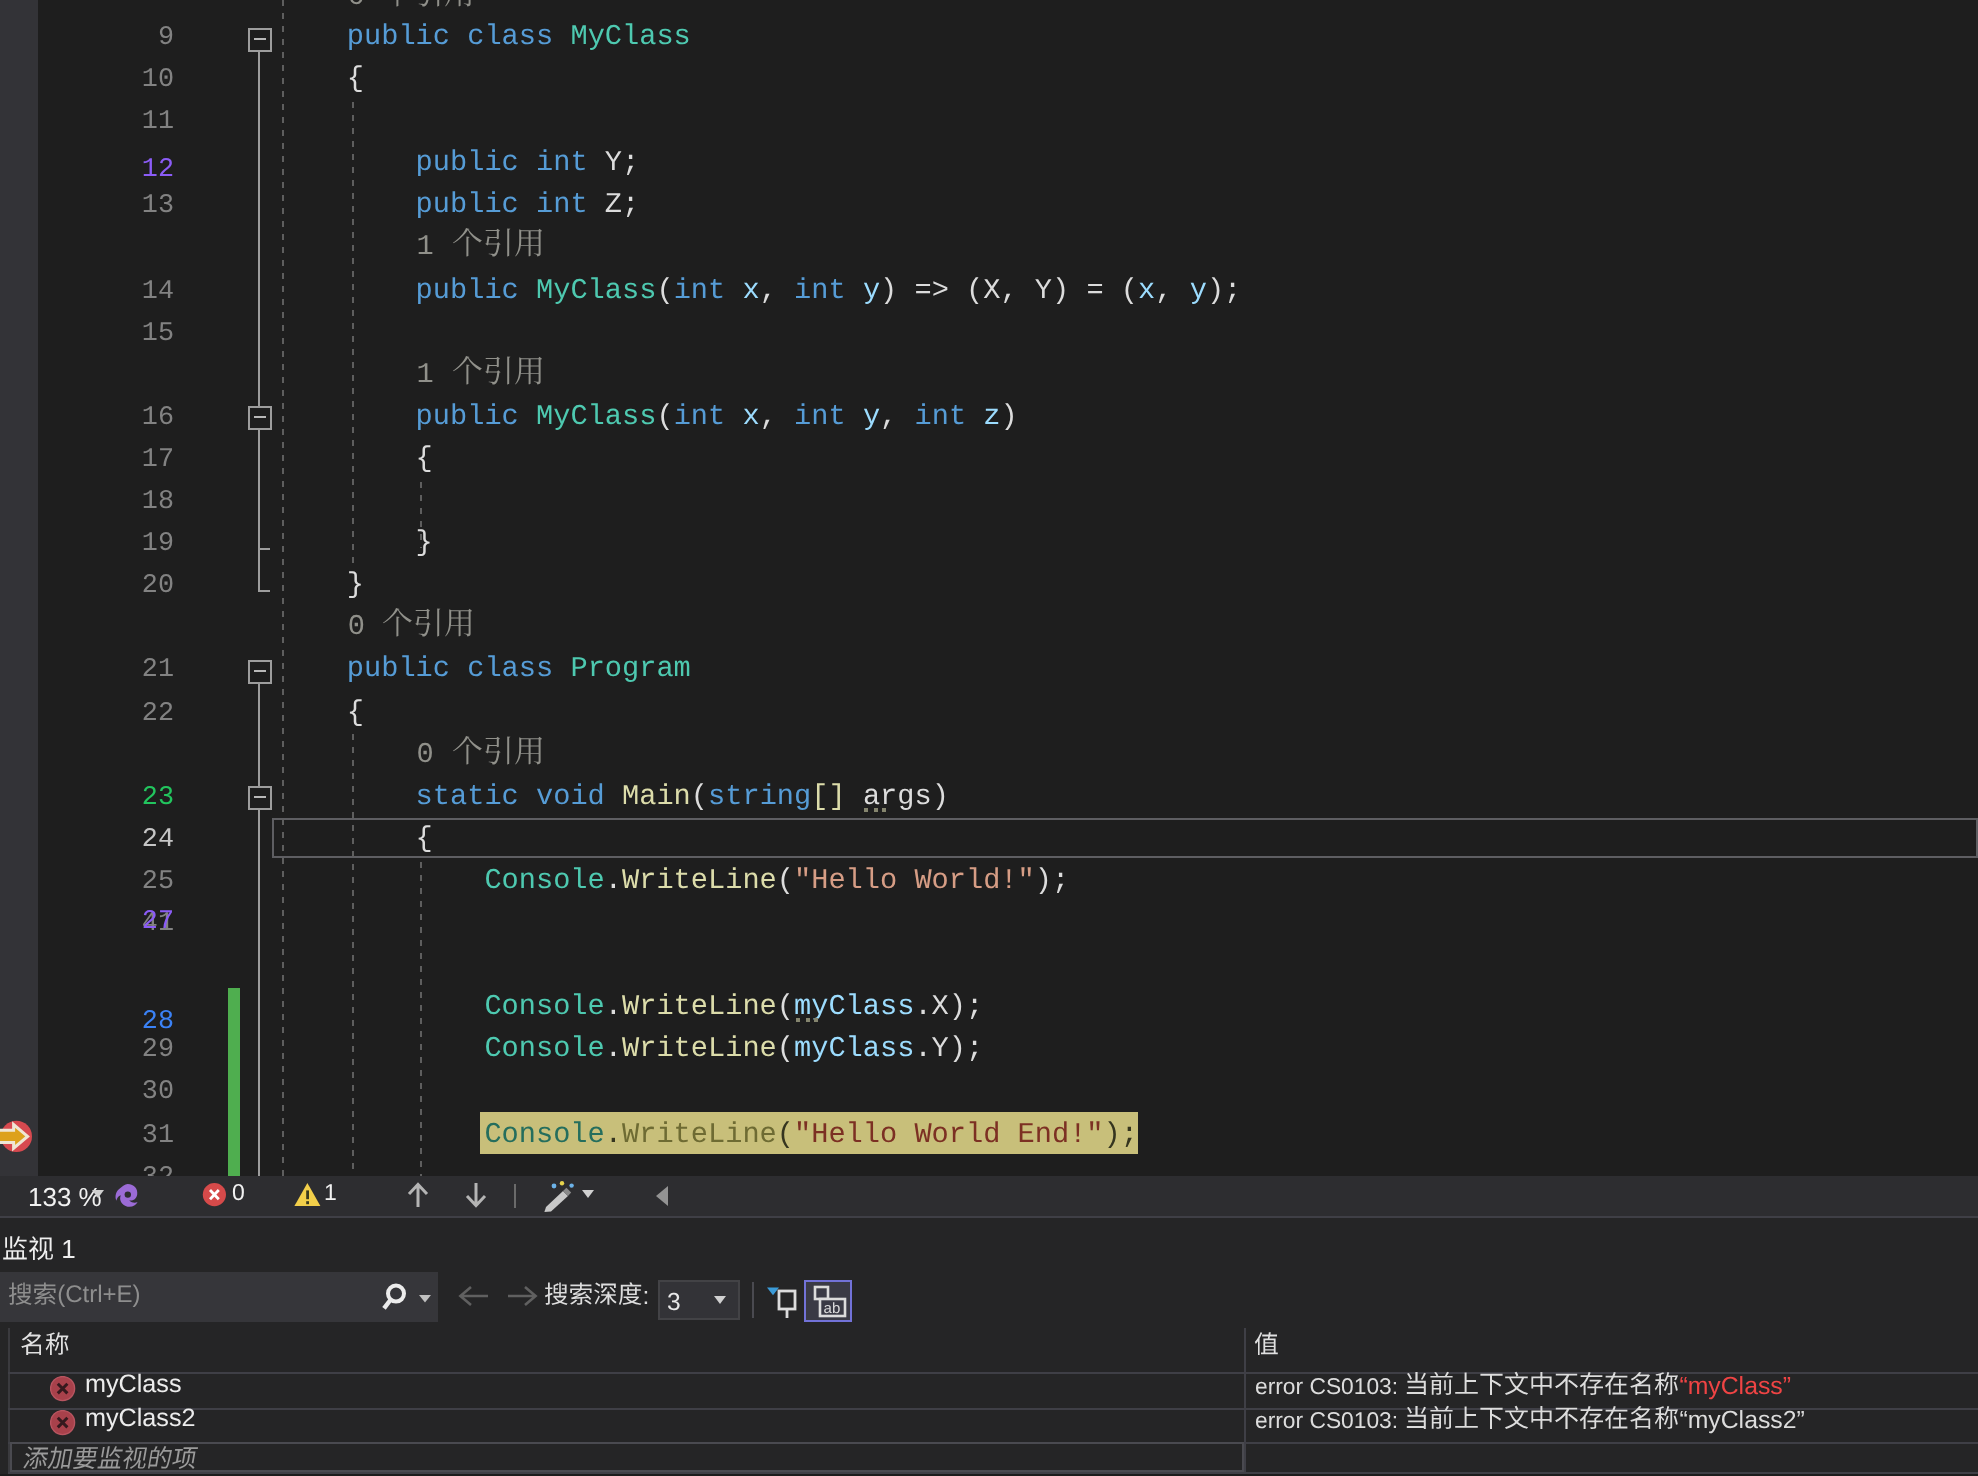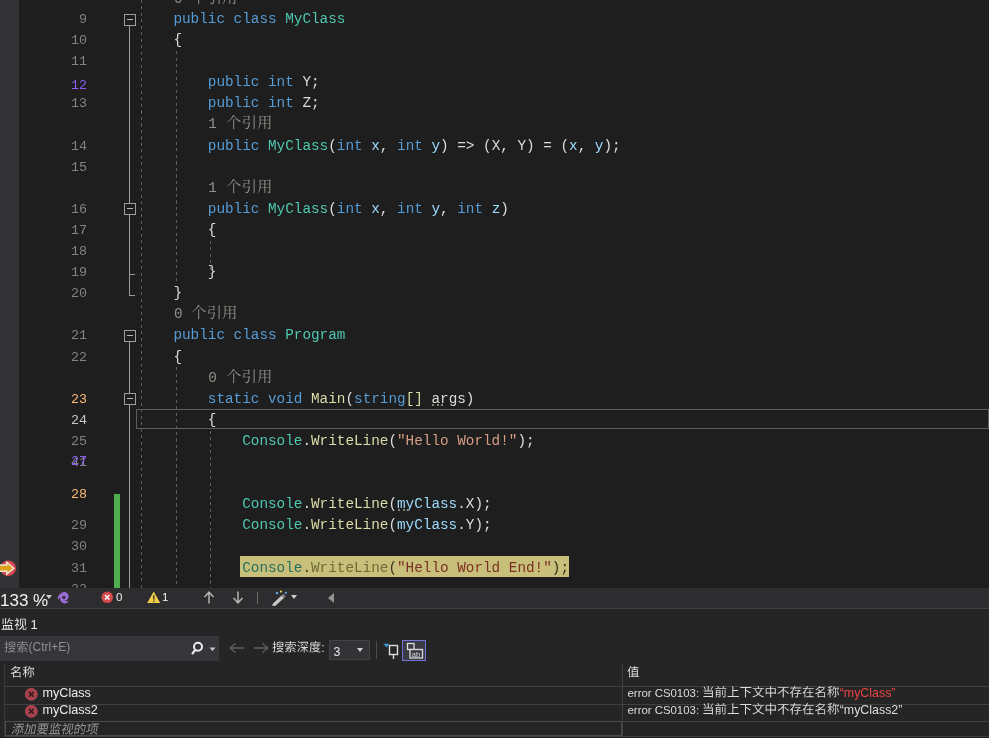--- a/index.html
+++ b/index.html
@@ -49,26 +49,26 @@
       <div class="ln" style="top:93.35px;color:#828282">13</div>
       <div class="ln" style="top:135.55px;color:#828282">14</div>
       <div class="ln" style="top:156.65px;color:#828282">15</div>
       <div class="ln" style="top:198.85px;color:#828282">16</div>
       <div class="ln" style="top:219.95px;color:#828282">17</div>
       <div class="ln" style="top:241.05px;color:#828282">18</div>
       <div class="ln" style="top:262.15px;color:#828282">19</div>
       <div class="ln" style="top:283.25px;color:#828282">20</div>
       <div class="ln" style="top:325.45px;color:#828282">21</div>
       <div class="ln" style="top:346.55px;color:#828282">22</div>
-      <div class="ln" style="top:388.75px;color:#fdba74">23</div>
+      <div class="ln" style="top:388.75px;color:#22c55e">23</div>
       <div class="ln" style="top:409.85px;color:#c6c6c6">24</div>
       <div class="ln" style="top:430.95px;color:#828282">25</div>
       <div class="ln" style="top:452.05px;color:#828282">41</div>
       <div class="ln" style="top:451px;color:#8b5cf6">27</div>
-      <div class="ln" style="top:484px;color:#fdba74">28</div>
+      <div class="ln" style="top:501px;color:#3b82f6">28</div>
       <div class="ln" style="top:515.35px;color:#828282">29</div>
       <div class="ln" style="top:536.45px;color:#828282">30</div>
       <div class="ln" style="top:557.55px;color:#828282">31</div>
       <div class="ln" style="top:578.65px;color:#828282">32</div>
       <div class="cl" style="left:173.9px;top:-11.2px"><span>0 </span><svg class="cjk" width="46.5" height="13.0">
           <path d="M7.9 1.0C9.1 3.5 11.3 5.7 14.0 7.3C14.2 6.9 14.4 6.5 14.9 6.4L14.9 6.2C12.1 4.9 9.6 2.9 8.2 0.8C8.6 0.7 8.7 0.6 8.8 0.5L7.0 0.0C6.0 2.5 3.3 5.5 0.5 7.4L0.7 7.6C3.8 6.0 6.5 3.3 7.9 1.0ZM8.8 4.5 7.2 4.3V14.2H7.4C7.8 14.2 8.2 14.0 8.2 13.9V4.9C8.6 4.9 8.7 4.7 8.8 4.5Z M29.2 0.4 27.6 0.2V14.2H27.8C28.2 14.2 28.6 13.9 28.6 13.8V0.8C29.0 0.7 29.1 0.6 29.2 0.4ZM19.0 4.5 17.8 4.1C17.7 5.0 17.4 6.6 17.3 7.6C17.0 7.7 16.8 7.8 16.6 7.9L17.7 8.7L18.2 8.2H22.6C22.4 10.6 21.9 12.4 21.3 12.8C21.2 12.9 21.0 13.0 20.7 13.0C20.4 13.0 19.1 12.9 18.4 12.8V13.1C19.0 13.2 19.7 13.3 19.9 13.5C20.2 13.7 20.2 13.9 20.2 14.3C21.0 14.3 21.5 14.1 22.0 13.7C22.8 13.1 23.4 11.1 23.7 8.3C24.0 8.3 24.2 8.2 24.3 8.1L23.1 7.1L22.5 7.7H18.2C18.4 6.9 18.5 5.8 18.7 5.0H22.4V5.6H22.5C22.8 5.6 23.4 5.4 23.4 5.3V1.7C23.7 1.6 23.9 1.5 24.0 1.4L22.8 0.4L22.2 1.0H16.8L16.9 1.5H22.4V4.5Z M34.6 5.2H38.3V8.5H34.5C34.6 7.6 34.6 6.7 34.6 5.8ZM34.6 4.8V1.6H38.3V4.8ZM33.6 1.1V5.9C33.6 8.8 33.4 11.7 31.6 14.0L31.8 14.2C33.5 12.7 34.2 10.8 34.4 8.9H38.3V14.1H38.5C39.0 14.1 39.3 13.8 39.3 13.7V8.9H43.3V12.6C43.3 12.8 43.2 12.9 42.9 12.9C42.6 12.9 40.9 12.8 40.9 12.8V13.0C41.7 13.1 42.1 13.2 42.3 13.4C42.5 13.6 42.6 13.9 42.7 14.2C44.2 14.0 44.3 13.5 44.3 12.7V1.8C44.7 1.7 45.0 1.6 45.1 1.5L43.7 0.4L43.2 1.1H34.8L33.6 0.6ZM43.3 5.2V8.5H39.3V5.2ZM43.3 4.8H39.3V1.6H43.3Z" fill="#90908a"></path>
         </svg></div>
       <div class="cl" style="left:208.3px;top:114.45px"><span>1 </span><svg class="cjk" width="46.5" height="13.0">
           <path d="M7.9 1.0C9.1 3.5 11.3 5.7 14.0 7.3C14.2 6.9 14.4 6.5 14.9 6.4L14.9 6.2C12.1 4.9 9.6 2.9 8.2 0.8C8.6 0.7 8.7 0.6 8.8 0.5L7.0 0.0C6.0 2.5 3.3 5.5 0.5 7.4L0.7 7.6C3.8 6.0 6.5 3.3 7.9 1.0ZM8.8 4.5 7.2 4.3V14.2H7.4C7.8 14.2 8.2 14.0 8.2 13.9V4.9C8.6 4.9 8.7 4.7 8.8 4.5Z M29.2 0.4 27.6 0.2V14.2H27.8C28.2 14.2 28.6 13.9 28.6 13.8V0.8C29.0 0.7 29.1 0.6 29.2 0.4ZM19.0 4.5 17.8 4.1C17.7 5.0 17.4 6.6 17.3 7.6C17.0 7.7 16.8 7.8 16.6 7.9L17.7 8.7L18.2 8.2H22.6C22.4 10.6 21.9 12.4 21.3 12.8C21.2 12.9 21.0 13.0 20.7 13.0C20.4 13.0 19.1 12.9 18.4 12.8V13.1C19.0 13.2 19.7 13.3 19.9 13.5C20.2 13.7 20.2 13.9 20.2 14.3C21.0 14.3 21.5 14.1 22.0 13.7C22.8 13.1 23.4 11.1 23.7 8.3C24.0 8.3 24.2 8.2 24.3 8.1L23.1 7.1L22.5 7.7H18.2C18.4 6.9 18.5 5.8 18.7 5.0H22.4V5.6H22.5C22.8 5.6 23.4 5.4 23.4 5.3V1.7C23.7 1.6 23.9 1.5 24.0 1.4L22.8 0.4L22.2 1.0H16.8L16.9 1.5H22.4V4.5Z M34.6 5.2H38.3V8.5H34.5C34.6 7.6 34.6 6.7 34.6 5.8ZM34.6 4.8V1.6H38.3V4.8ZM33.6 1.1V5.9C33.6 8.8 33.4 11.7 31.6 14.0L31.8 14.2C33.5 12.7 34.2 10.8 34.4 8.9H38.3V14.1H38.5C39.0 14.1 39.3 13.8 39.3 13.7V8.9H43.3V12.6C43.3 12.8 43.2 12.9 42.9 12.9C42.6 12.9 40.9 12.8 40.9 12.8V13.0C41.7 13.1 42.1 13.2 42.3 13.4C42.5 13.6 42.6 13.9 42.7 14.2C44.2 14.0 44.3 13.5 44.3 12.7V1.8C44.7 1.7 45.0 1.6 45.1 1.5L43.7 0.4L43.2 1.1H34.8L33.6 0.6ZM43.3 5.2V8.5H39.3V5.2ZM43.3 4.8H39.3V1.6H43.3Z" fill="#90908a"></path>
         </svg></div>
@@ -98,21 +98,21 @@
       <pre class="cr" style="top:494.25px">            <span class="t">Console</span>.<span class="m">WriteLine</span>(<span class="v du">myClass</span>.X);</pre>
       <pre class="cr" style="top:515.35px">            <span class="t">Console</span>.<span class="m">WriteLine</span>(<span class="v">myClass</span>.Y);</pre>
       <pre class="cr" style="top:557.55px">            <span class="t2">Console</span><span class="w2">.</span><span class="m2">WriteLine</span><span class="w2">(</span><span class="s2">"Hello World End!"</span><span class="w2">);</span></pre>
       <pre class="cr" style="top:578.65px">    </pre>
       <svg class="abs" style="left:0;top:559px" width="20" height="19">
 <circle cx="8.2" cy="9.2" r="7.8" fill="#d7494f"></circle>
 <polygon points="-2,6.1 6.8,6.1 6.8,3.3 13.8,9.2 6.8,15.1 6.8,12.3 -2,12.3" fill="#dda11c" stroke="#efe6d5" stroke-width="1.5"></polygon>
 </svg>
     </div>
     <div class="abs" style="left:0;top:588px;width:989px;height:19.5px;background:#2d2d30">
-      <div class="abs" style="left:0;top:3px;font-size:17px;color:#f1f1f1">133 %</div>
+      <div class="abs" style="left:14px;top:3px;font-size:13px;color:#f1f1f1">133 %</div>
       <div class="abs" style="left:46px;top:595px;width:0;height:0;border:3.5px solid transparent;border-top:4.5px solid #d0d0d0;top:7px"></div>
       <svg class="abs" style="left:57px;top:2.5px" width="14" height="14">
 <path d="M6.8 1 C10.2 1 12 3.6 11.6 6.2 C11.2 8.6 9.2 9.6 7.6 9.2 C9 10.4 10.4 10.6 11.8 10 C10.8 12.2 8 13 5.8 12 C3.2 10.8 2.6 8.4 3.4 6.6 C2.2 7 1.4 8 1.2 9.4 C0.2 7 1 4.4 3.2 3 C4.2 2.2 5.4 1 6.8 1 Z" fill="#9b6bd6"></path>
 <circle cx="6.9" cy="6.3" r="1.6" fill="#2d2d30"></circle>
       </svg>
       <svg class="abs" style="left:101px;top:591px;top:3px" width="13" height="13">
 <circle cx="6.2" cy="6.3" r="5.8" fill="#d64a4a"></circle>
 <path d="M4 4 L8.4 8.6 M8.4 4 L4 8.6" stroke="#fff" stroke-width="1.4"></path>
       </svg>
       <div class="abs" style="left:116px;top:3px;font-size:11.5px;color:#f1f1f1">0</div>

